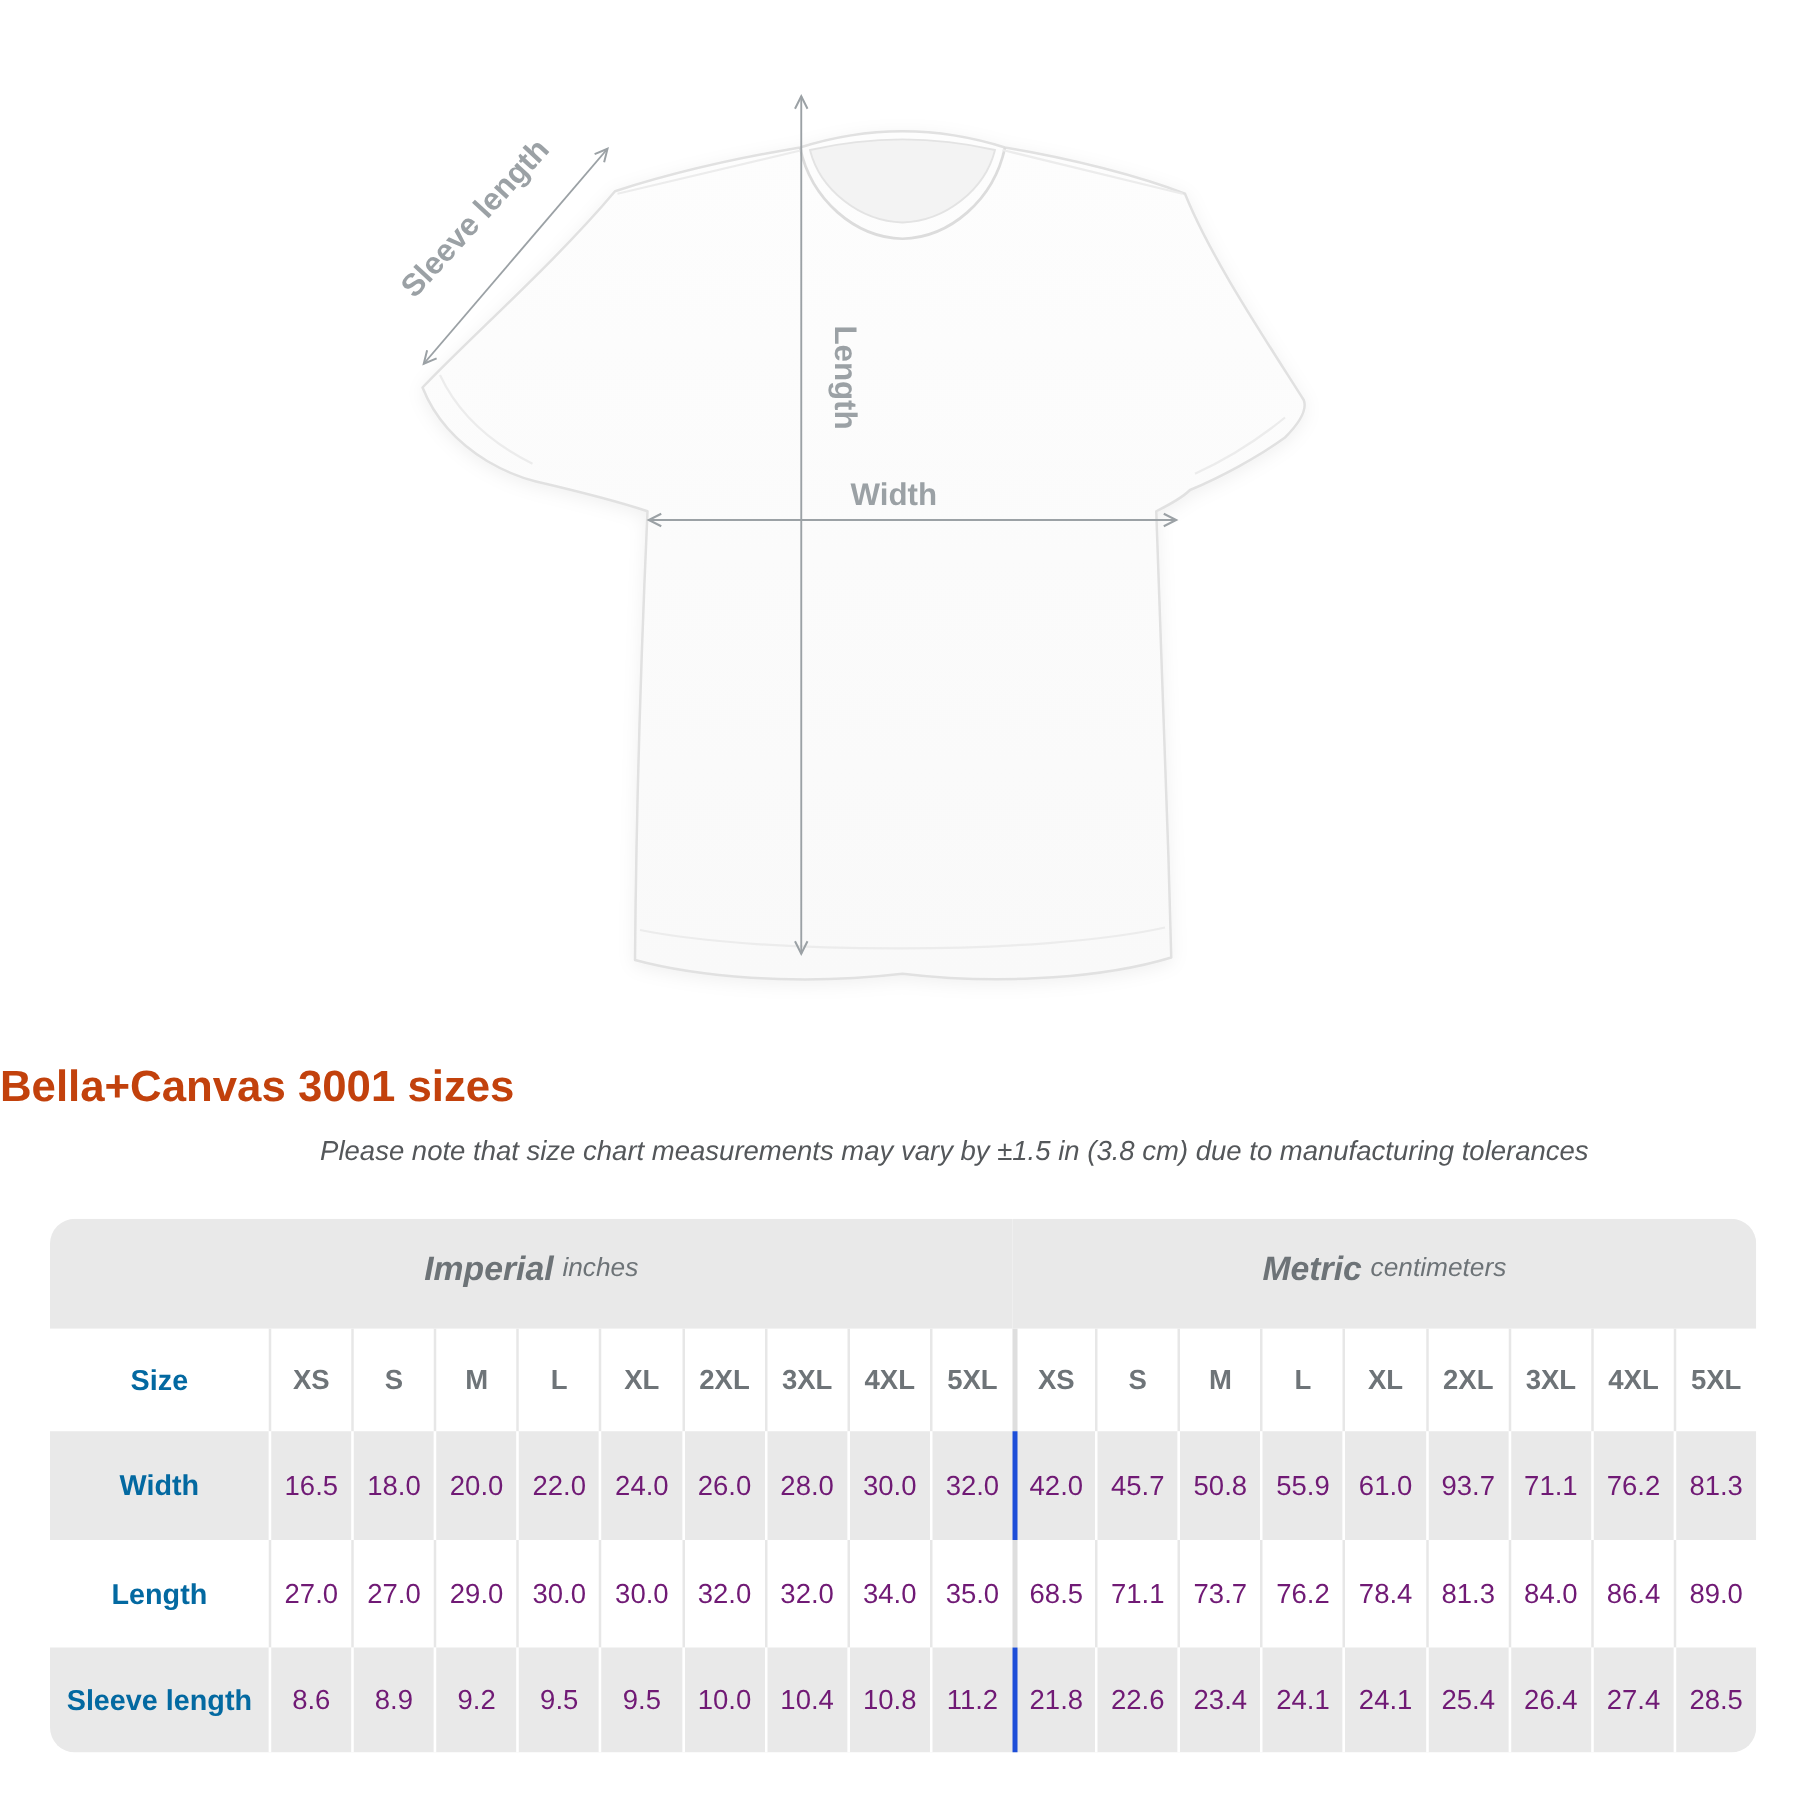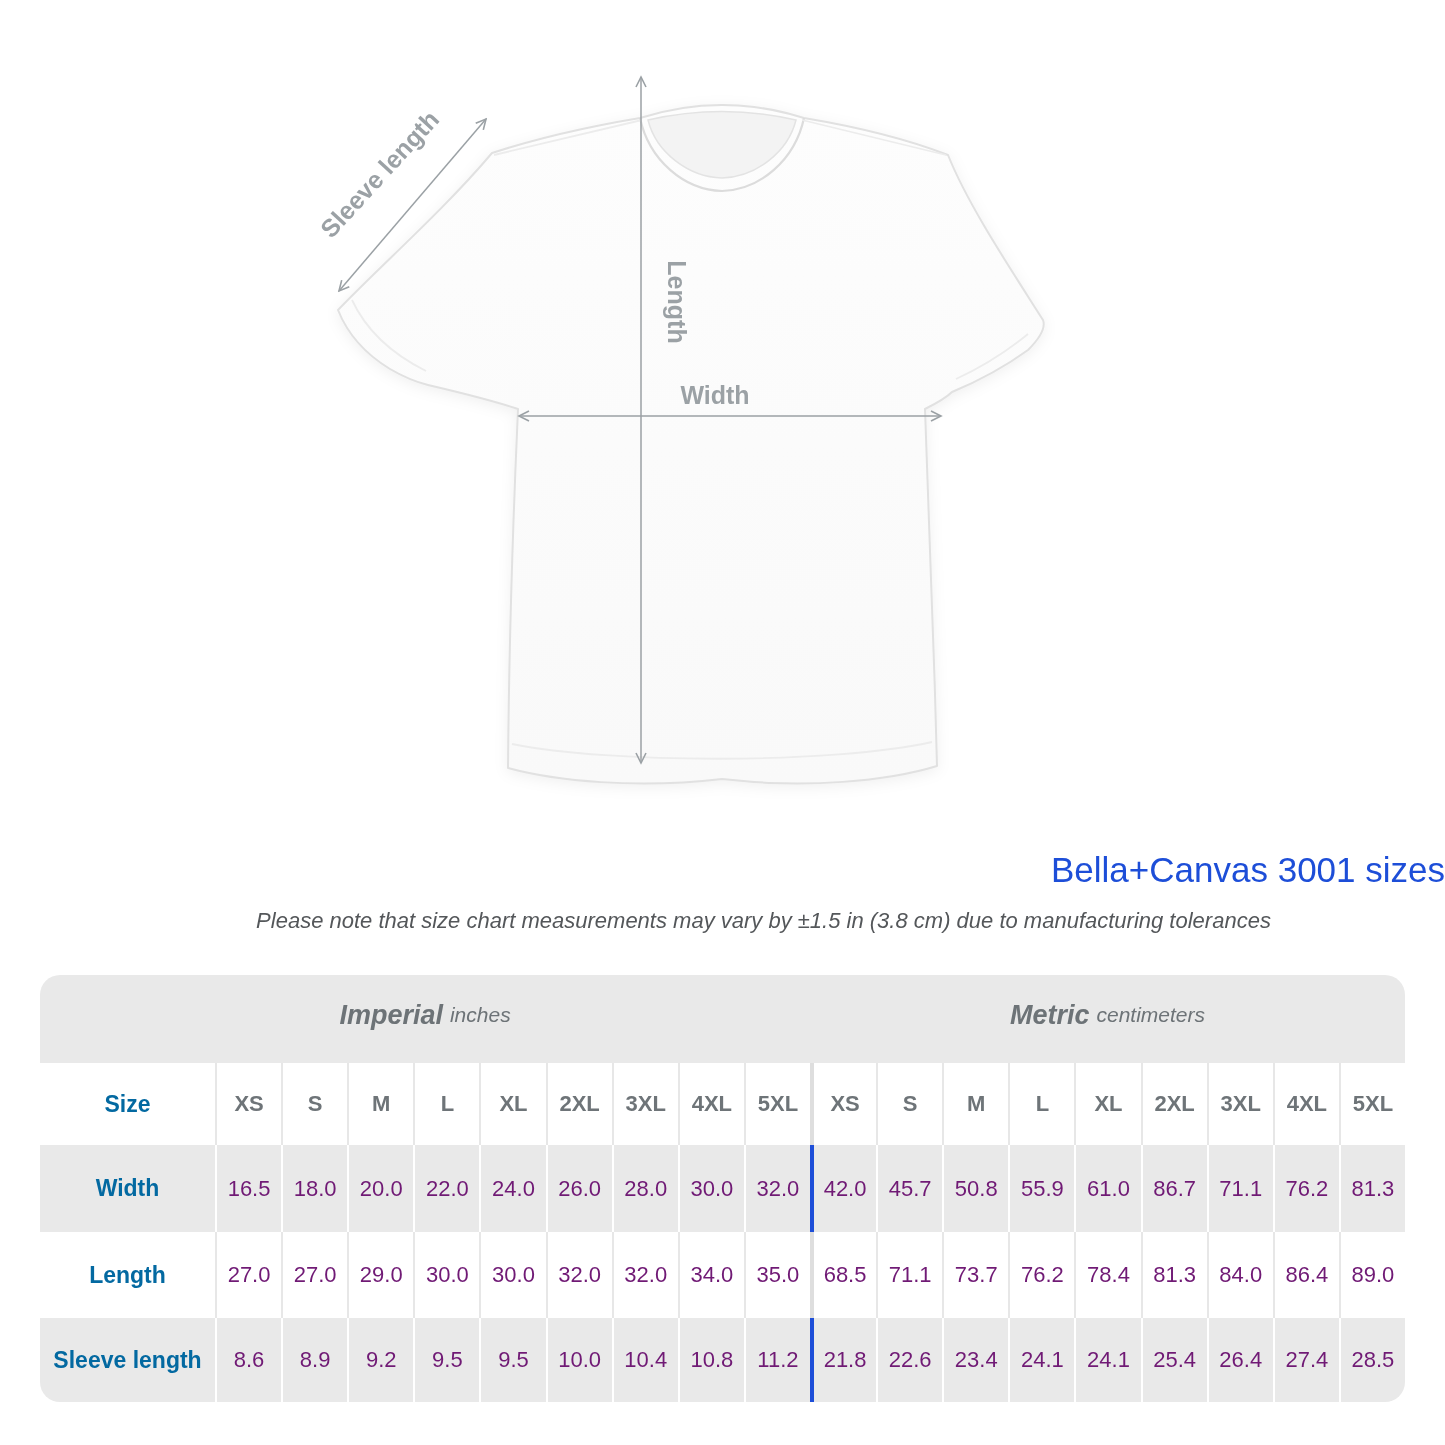--- a/index.html
+++ b/index.html
@@ -6,22 +6,22 @@
   .stage{
     position:relative;width:1445px;height:1445px;background:#ffffff;overflow:hidden;
     font-family:"Liberation Sans","DejaVu Sans",sans-serif;
   }
   .shirt-svg{position:absolute;left:0;top:0;width:1445px;height:845px;}
   .diagram-label{
     font-family:"Liberation Sans","DejaVu Sans",sans-serif;
     font-weight:bold;font-size:25px;fill:#9ba1a5;
   }
   .page-title{
-    position:absolute;left:0;top:850px;width:1445px;text-align:right;
-    font-size:35px;font-weight:normal;color:#1d4ed8;letter-spacing:0px;
+    position:absolute;left:0;top:850px;width:1445px;text-align:left;
+    font-size:35px;font-weight:bold;color:#c2410c;letter-spacing:0px;
   }
   .page-subtitle{
     position:absolute;left:0;top:908px;width:1445px;text-align:center;
     font-size:22px;font-style:italic;color:#54575a;padding-left:41px;
   }
   .size-table{
     position:absolute;left:40px;top:975px;width:1365px;height:427px;
     display:grid;grid-template-columns:175px repeat(18,1fr);
     grid-template-rows:88px 82px 87px 86px 84px;
     border-radius:20px;overflow:hidden;background:#ffffff;
@@ -146,21 +146,21 @@
       <div class="cell val shade sep-white">24.0</div>
       <div class="cell val shade sep-white">26.0</div>
       <div class="cell val shade sep-white">28.0</div>
       <div class="cell val shade sep-white">30.0</div>
       <div class="cell val shade sep-white">32.0</div>
       <div class="cell val shade div-white">42.0</div>
       <div class="cell val shade sep-white">45.7</div>
       <div class="cell val shade sep-white">50.8</div>
       <div class="cell val shade sep-white">55.9</div>
       <div class="cell val shade sep-white">61.0</div>
-      <div class="cell val shade sep-white">86.7</div>
+      <div class="cell val shade sep-white">93.7</div>
       <div class="cell val shade sep-white">71.1</div>
       <div class="cell val shade sep-white">76.2</div>
       <div class="cell val shade sep-white">81.3</div>
       <div class="cell rowlabel">Length</div>
       <div class="cell val sep-gray">27.0</div>
       <div class="cell val sep-gray">27.0</div>
       <div class="cell val sep-gray">29.0</div>
       <div class="cell val sep-gray">30.0</div>
       <div class="cell val sep-gray">30.0</div>
       <div class="cell val sep-gray">32.0</div>

